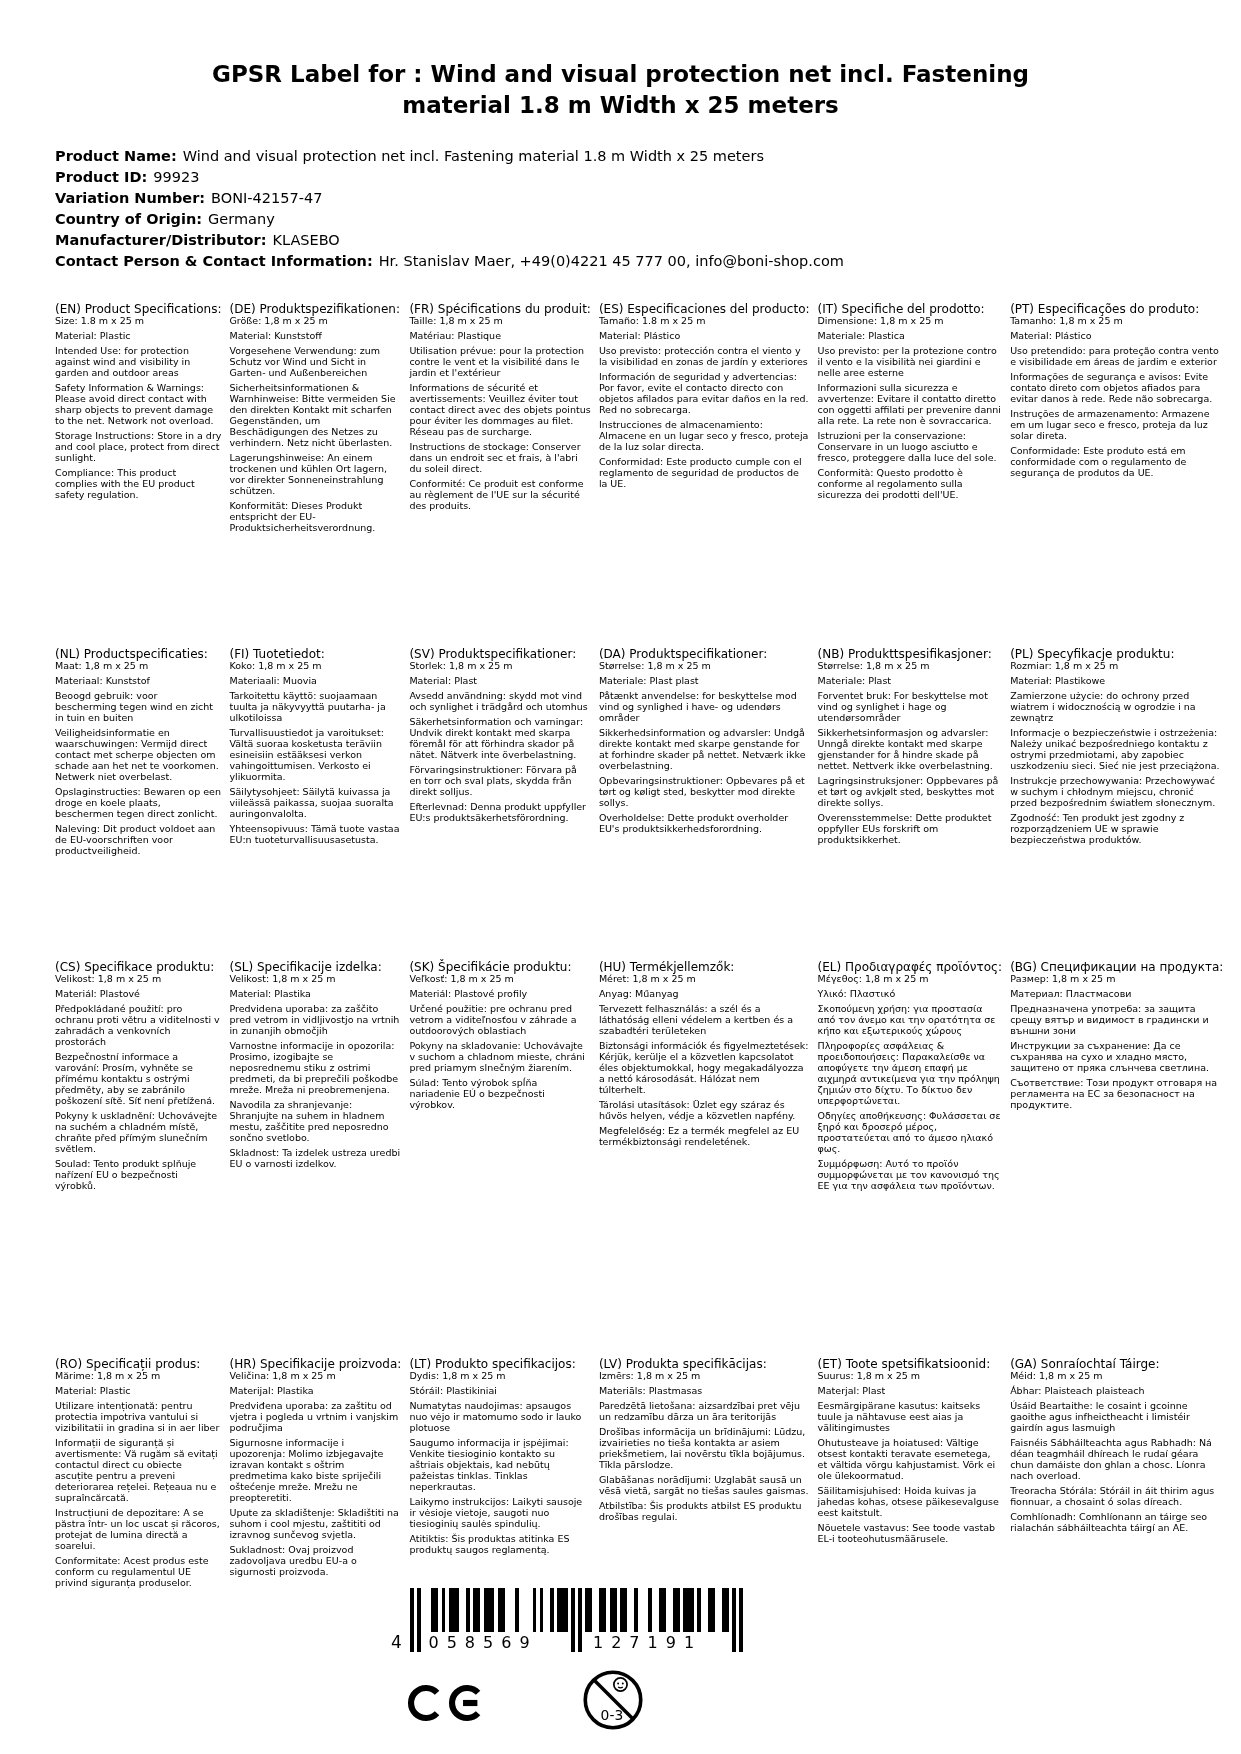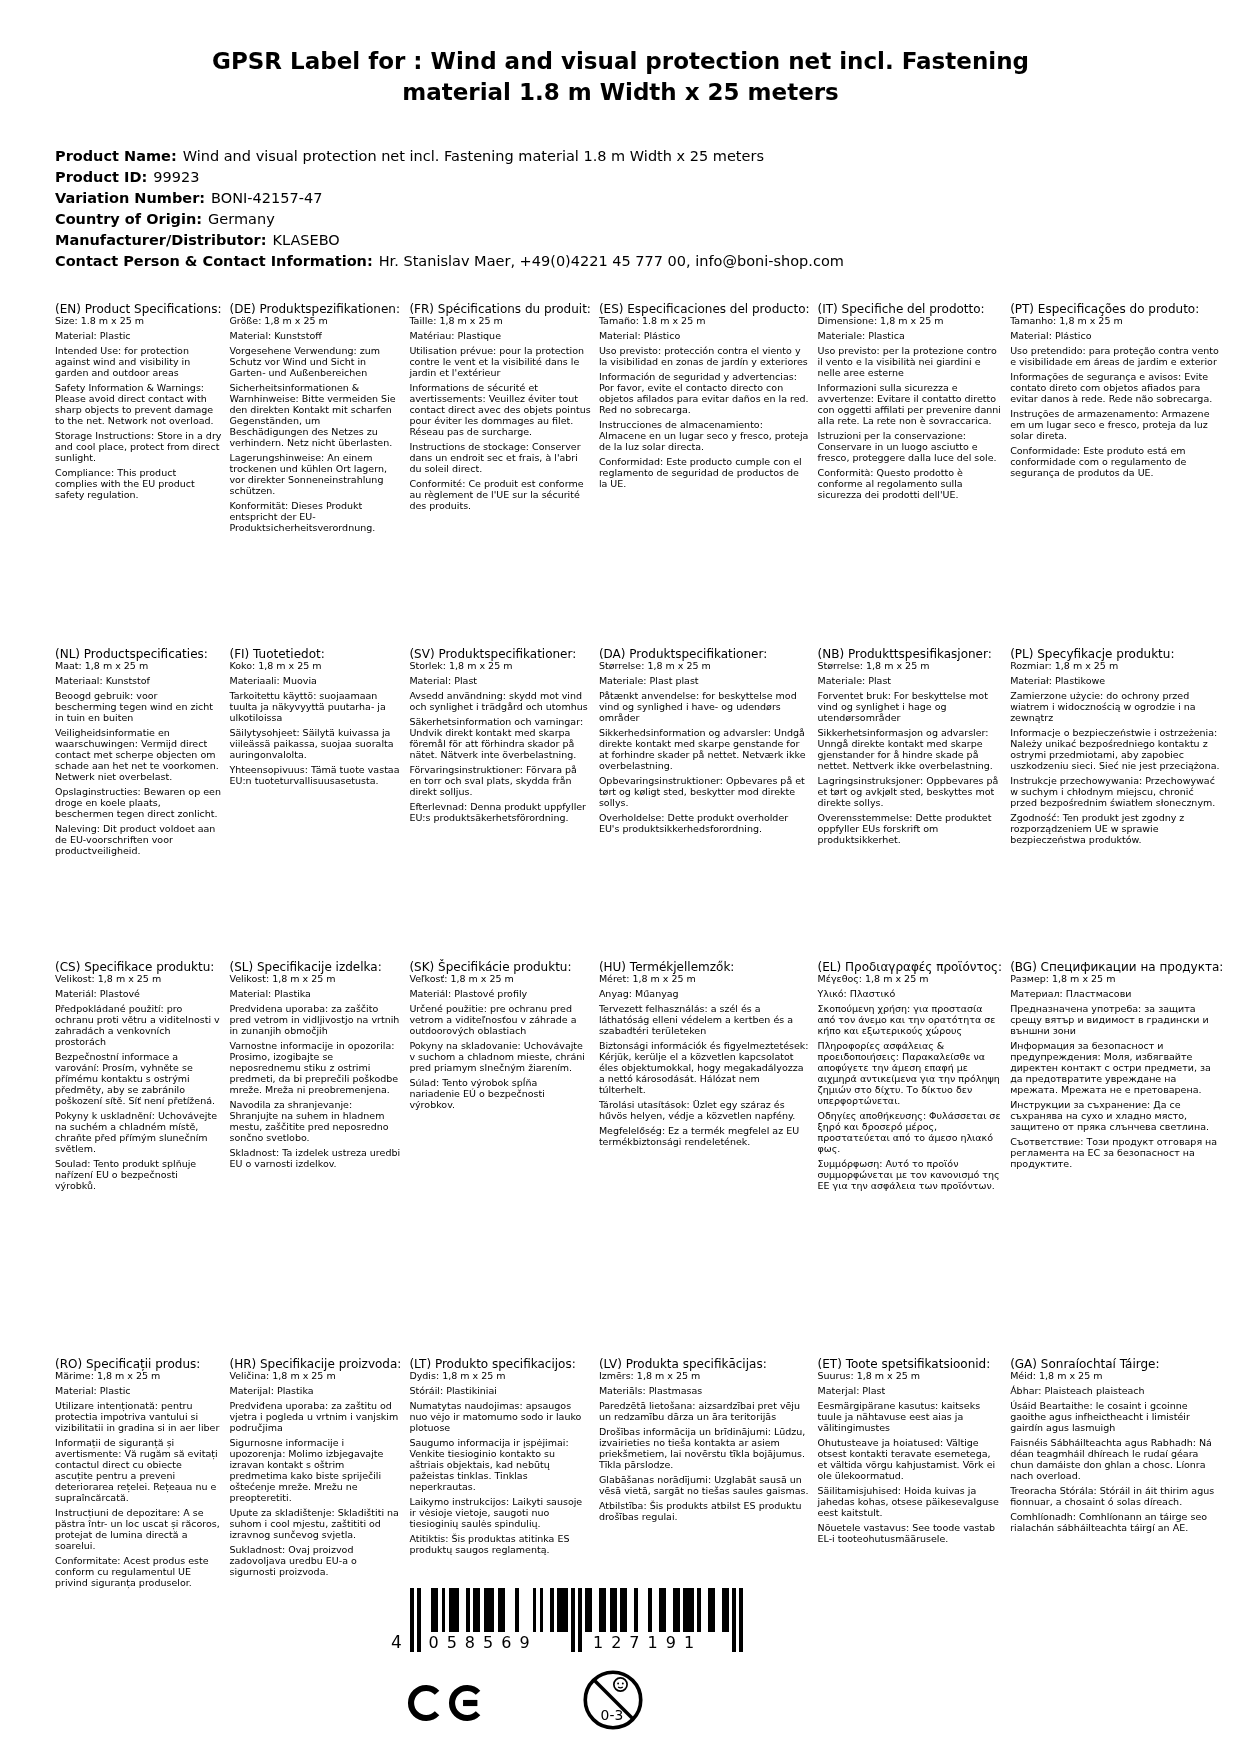--- a/index.html
+++ b/index.html
@@ -1,20 +1,20 @@
 <!DOCTYPE html>
 <html><head>
 <meta charset="utf-8">
 <style>
   html,body{margin:0;padding:0;background:#e8e8e8;}
   .page{position:relative;width:1241px;height:1754px;background:#ffffff;margin:0 auto;
         font-family:"DejaVu Sans","Liberation Sans",sans-serif;color:#000;overflow:hidden;}
   .title{position:absolute;top:44px;left:0;right:0;text-align:center;font-size:23px;
          font-weight:bold;line-height:31px;}
-  .title-inner{max-width:870px;margin:2px auto;}
+  .title-inner{max-width:870px;margin:15px auto;}
   .product-info{position:absolute;top:146px;left:55px;font-size:14.5px;line-height:21px;}
   .info-line{white-space:nowrap;}
   .info-line .lbl{font-weight:bold;margin-right:6px;}
   .lang-grid{position:absolute;top:303px;left:55px;width:1066px;display:grid;
              grid-template-columns:repeat(6,1fr);column-gap:8px;
              grid-template-rows:345px 313px 397px auto;}
   .lang-cell{font-size:9.5px;line-height:11px;}
   .lang-cell h3{margin:0;font-size:12px;line-height:12px;font-weight:normal;white-space:nowrap;}
   .lang-cell p{margin:0 0 4px 0;overflow-wrap:anywhere;}
   .footer{position:absolute;top:1588px;left:392px;width:420px;}
@@ -109,20 +109,21 @@
         <p>Beoogd gebruik: voor bescherming tegen wind en zicht in tuin en buiten</p>
         <p>Veiligheidsinformatie en waarschuwingen: Vermijd direct contact met scherpe objecten om schade aan het net te voorkomen. Netwerk niet overbelast.</p>
         <p>Opslaginstructies: Bewaren op een droge en koele plaats, beschermen tegen direct zonlicht.</p>
         <p>Naleving: Dit product voldoet aan de EU-voorschriften voor productveiligheid.</p>
       </div>
       <div class="lang-cell">
         <h3>(FI) Tuotetiedot:</h3>
         <p>Koko: 1,8 m x 25 m</p>
         <p>Materiaali: Muovia</p>
         <p>Tarkoitettu käyttö: suojaamaan tuulta ja näkyvyyttä puutarha- ja ulkotiloissa</p>
+        <p>Turvallisuustiedot ja varoitukset: Vältä suoraa kosketusta teräviin esineisiin estääksesi verkon vahingoittumisen. Verkosto ei ylikuormita.</p>
         <p>Säilytysohjeet: Säilytä kuivassa ja viileässä paikassa, suojaa suoralta auringonvalolta.</p>
         <p>Yhteensopivuus: Tämä tuote vastaa EU:n tuoteturvallisuusasetusta.</p>
       </div>
       <div class="lang-cell">
         <h3>(SV) Produktspecifikationer:</h3>
         <p>Storlek: 1,8 m x 25 m</p>
         <p>Material: Plast</p>
         <p>Avsedd användning: skydd mot vind och synlighet i trädgård och utomhus</p>
         <p>Säkerhetsinformation och varningar: Undvik direkt kontakt med skarpa föremål för att förhindra skador på nätet. Nätverk inte överbelastning.</p>
         <p>Förvaringsinstruktioner: Förvara på en torr och sval plats, skydda från direkt solljus.</p>
@@ -197,21 +198,20 @@
         <p>Σκοπούμενη χρήση: για προστασία από τον άνεμο και την ορατότητα σε κήπο και εξωτερικούς χώρους</p>
         <p>Πληροφορίες ασφάλειας &amp; προειδοποιήσεις: Παρακαλείσθε να αποφύγετε την άμεση επαφή με αιχμηρά αντικείμενα για την πρόληψη ζημιών στο δίχτυ. Το δίκτυο δεν υπερφορτώνεται.</p>
         <p>Οδηγίες αποθήκευσης: Φυλάσσεται σε ξηρό και δροσερό μέρος, προστατεύεται από το άμεσο ηλιακό φως.</p>
         <p>Συμμόρφωση: Αυτό το προϊόν συμμορφώνεται με τον κανονισμό της ΕΕ για την ασφάλεια των προϊόντων.</p>
       </div>
       <div class="lang-cell">
         <h3>(BG) Спецификации на продукта:</h3>
         <p>Размер: 1,8 m x 25 m</p>
         <p>Материал: Пластмасови</p>
         <p>Предназначена употреба: за защита срещу вятър и видимост в градински и външни зони</p>
-        <p>Информация за безопасност и предупреждения: Моля, избягвайте директен контакт с остри предмети, за да предотвратите увреждане на мрежата. Мрежата не е претоварена.</p>
         <p>Инструкции за съхранение: Да се съхранява на сухо и хладно място, защитено от пряка слънчева светлина.</p>
         <p>Съответствие: Този продукт отговаря на регламента на ЕС за безопасност на продуктите.</p>
       </div>
       <div class="lang-cell">
         <h3>(RO) Specificații produs:</h3>
         <p>Mărime: 1,8 m x 25 m</p>
         <p>Material: Plastic</p>
         <p>Utilizare intenționată: pentru protectia impotriva vantului si vizibilitatii in gradina si in aer liber</p>
         <p>Informații de siguranță și avertismente: Vă rugăm să evitați contactul direct cu obiecte ascuțite pentru a preveni deteriorarea rețelei. Rețeaua nu e supraîncărcată.</p>
         <p>Instrucțiuni de depozitare: A se păstra într- un loc uscat și răcoros, protejat de lumina directă a soarelui.</p>

